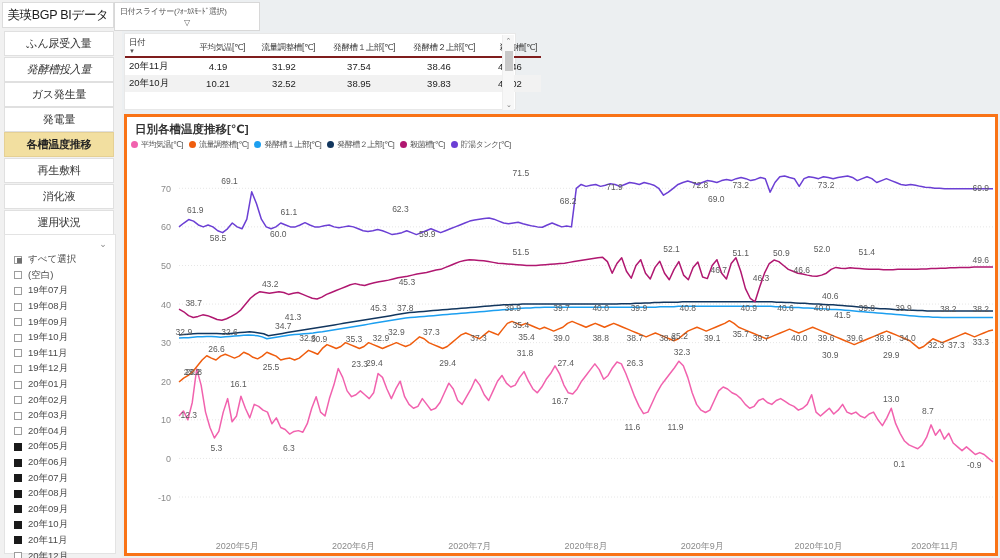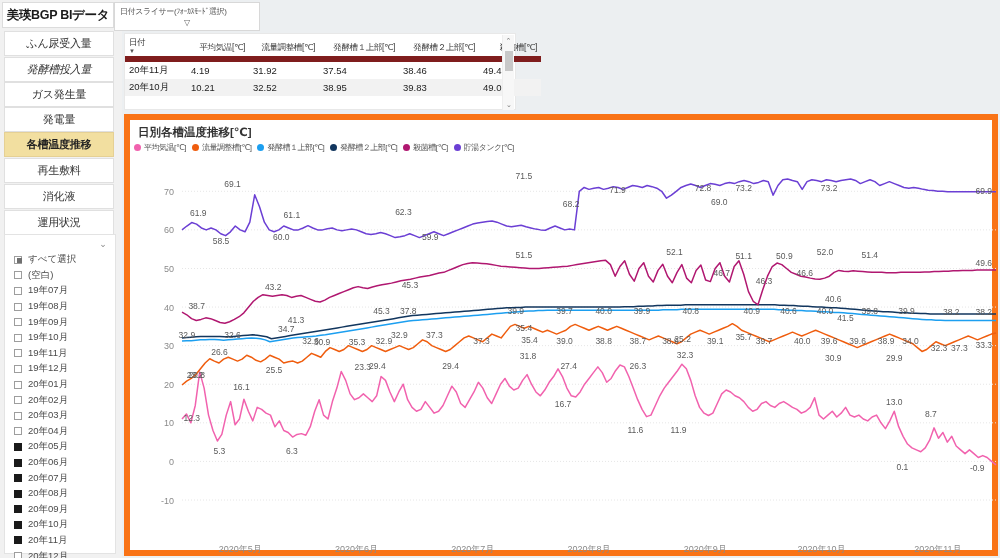--- a/index.html
+++ b/index.html
@@ -13,21 +13,21 @@
 
   
   .leftnav {
     position: absolute; left: 0; top: 0; width: 122px; height: 558px;
     background: #f1f1f1;
   }
   .app-title {
     position: absolute; left: 2px; top: 2px; width: 112px; height: 26px;
     background: #ffffff; border: 1px solid #dcdcdc;
     display: flex; align-items: center; justify-content: center;
-    font-size: 12.5px; font-weight: 700; color: #1a1a1a;
+    font-size: 12.5px; font-weight: 400; color: #1a1a1a;
     letter-spacing: -0.3px; white-space: nowrap;
   }
   .title-handle {
     position: absolute; left: 114px; top: 4px; width: 6px; height: 22px;
     background: #d6d6d6;
   }
   .navbtn {
     position: absolute; left: 4px; width: 110px; height: 25px;
     background: #ffffff; border: 1px solid #e0e0e0;
     display: flex; align-items: center; justify-content: center;
@@ -72,46 +72,46 @@
 
   
   .table-card {
     position: absolute; left: 124px; top: 33px; width: 392px; height: 77px;
     background: #ffffff; border: 1px solid #e8e8e8;
   }
   table.grid { width: 376px; border-collapse: collapse; table-layout: fixed; }
   table.grid th {
     font-size: 8.5px; font-weight: 400; color: #3a3a3a;
     padding: 3px 4px 2px 4px; text-align: right; vertical-align: bottom;
-    border-bottom: 6px solid #7f1d1d; white-space: nowrap; letter-spacing: -0.4px;
+    border-bottom: 2px solid #7f1d1d; white-space: nowrap; letter-spacing: -0.4px;
   }
   table.grid th.c0 { text-align: left; }
   table.grid td {
-    font-size: 9.5px; color: #222; padding: 2px 4px; text-align: left;
+    font-size: 9.5px; color: #222; padding: 2px 4px; text-align: center;
     white-space: nowrap;
   }
   table.grid td.c0 { text-align: left; }
   table.grid tr.alt td { background: #f2f2f2; }
   table.grid tr.total td {
     font-weight: 700; border-top: 1px solid #9fb6cf; padding-top: 3px;
   }
   .sort-caret { font-size: 6px; color: #555; display: block; line-height: 5px; }
   .tbl-scroll {
     position: absolute; right: 1px; top: 1px; width: 12px; height: 75px;
     background: #f7f7f7; border-left: 1px solid #eee;
   }
   .tbl-scroll .arw { font-size: 7px; color: #777; text-align: center; height: 11px; line-height: 11px; }
   .tbl-scroll .thumb {
     position: absolute; left: 2px; top: 16px; width: 8px; height: 20px; background: #c8c8c8;
   }
 
   
   .chart-card {
     position: absolute; left: 124px; top: 114px; width: 874px; height: 442px;
-    background: #ffffff; border: 6px solid #f97316;
+    background: #ffffff; border: 3px solid #f97316;
   }
   .chart-title {
     position: absolute; left: 8px; top: 5px;
     font-size: 11.5px; font-weight: 700; color: #333; white-space: nowrap;
   }
   .legend {
     position: absolute; left: 4px; top: 22px; display: flex; align-items: center; gap: 6px;
   }
   .legend-item { display: flex; align-items: center; gap: 3px; white-space: nowrap; }
   .legend-dot { width: 7px; height: 7px; border-radius: 50%; flex: 0 0 auto; }

